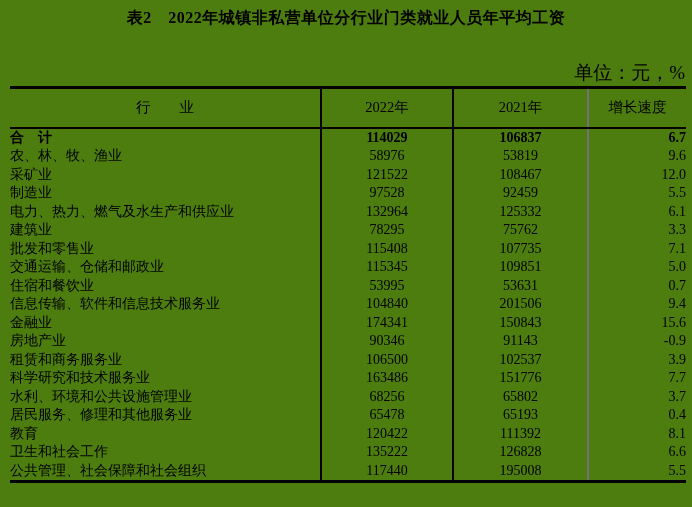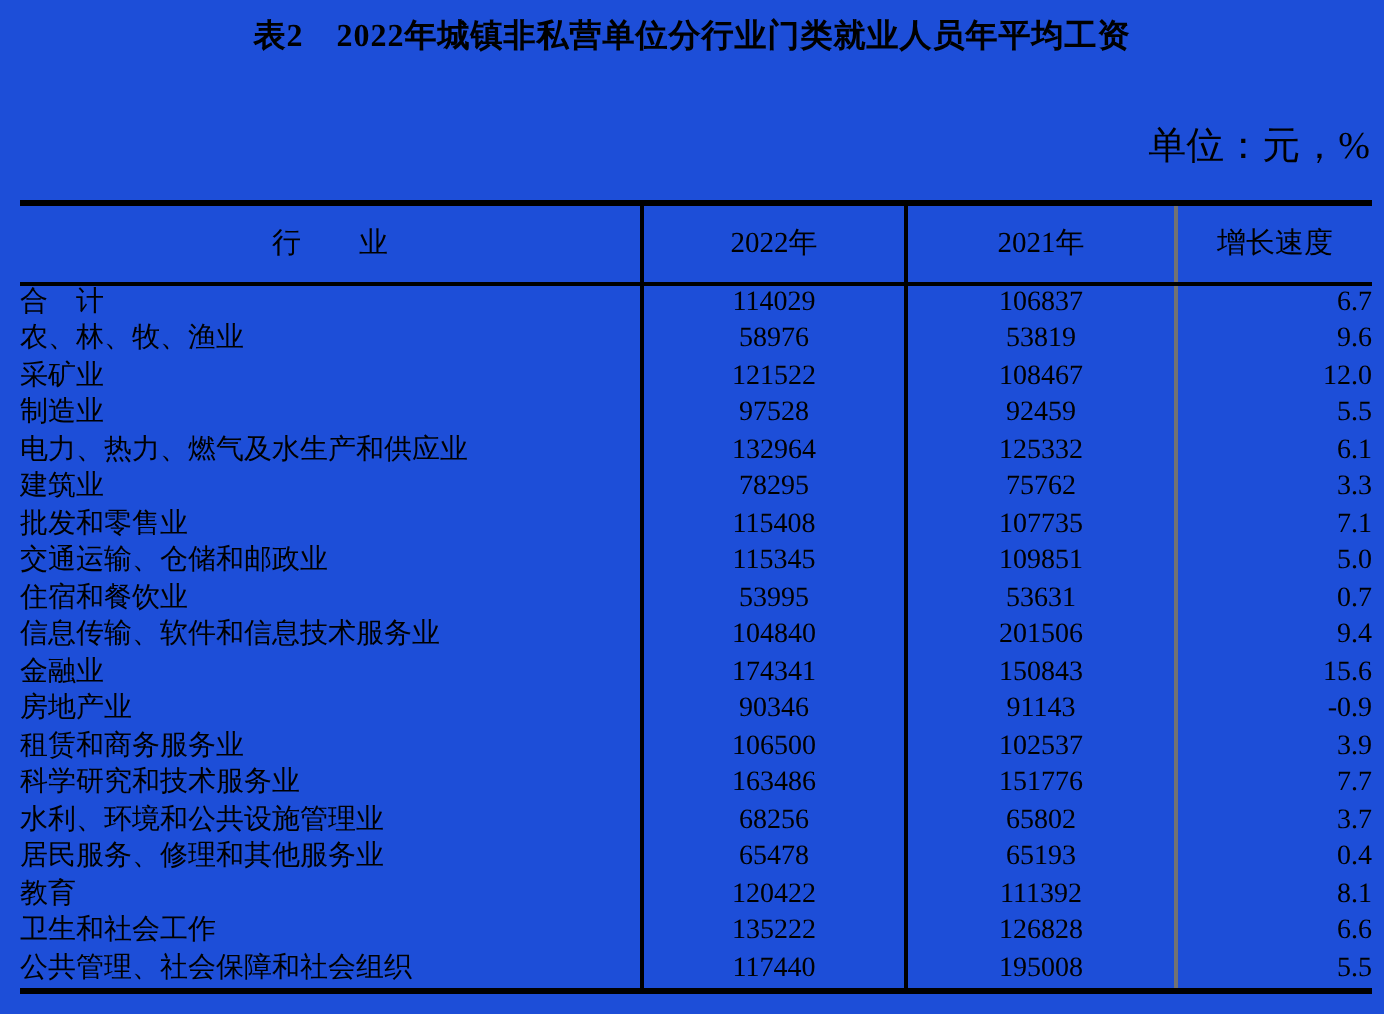--- a/index.html
+++ b/index.html
@@ -6,39 +6,39 @@
     margin: 0;
     padding: 0;
     background: #ffffff;
     color: #000000;
     font-family: "Liberation Serif", "DejaVu Serif", serif;
   }
   .page {
     position: relative;
     width: 692px;
     height: 507px;
-    background: #1d4ed8;
+    background: #4d7c0f;
     overflow: hidden;
   }
   .title {
     padding-top: 8px;
     text-align: center;
     font-size: 16px;
     font-weight: bold;
     letter-spacing: 0.5px;
   }
   .unit {
     margin-top: 31px;
     margin-right: 7px;
     text-align: right;
     font-size: 19px;
   }
   table.wage-table {
     margin-left: 10px;
-    margin-top: 14px;
+    margin-top: 0;
     width: 676px;
     border-collapse: collapse;
     table-layout: fixed;
     border-top: 3px solid #000;
     border-bottom: 3px solid #000;
   }
   table.wage-table th,
   table.wage-table td {
     box-sizing: border-box;
     padding: 0;
@@ -60,21 +60,21 @@
     vertical-align: middle;
   }
   
   .c1 { border-right: 2px solid #000; }
   .c2 { border-right: 2px solid #000; }
   .c3 { border-right: 2px solid #737373; }
   td.c1 { text-align: left;  padding-left: 3px; }
   td.c2 { text-align: center; padding-right: 23px; }
   td.c3 { text-align: center; padding-right: 23px; }
   td.c4 { text-align: right; padding-right: 18px; }
-  tr.bold td { font-weight: normal; }
+  tr.bold td { font-weight: bold; }
 </style>
 </head>
 <body>
 
 <div class="page">
 
   <div class="title">表2　2022年城镇非私营单位分行业门类就业人员年平均工资</div>
 
   <div class="unit">单位：元，%</div>
 

